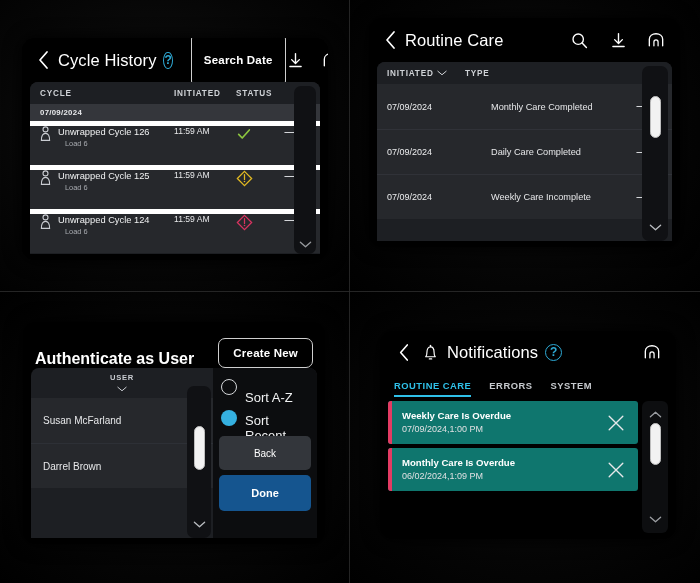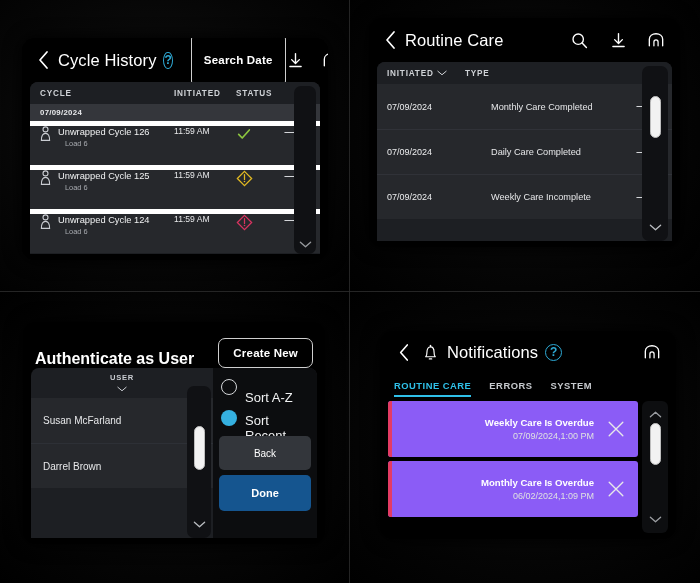--- a/index.html
+++ b/index.html
@@ -234,22 +234,22 @@
   .tab.active { color: #2fc0e8; border-bottom-color: #2fc0e8; }
 
   .notif-card {
     flex: 1 1 auto; margin: 4px 8px 6px 8px;
     position: relative;
     display: flex; flex-direction: column; gap: 4px;
     padding-right: 30px;
   }
   .notif {
     display: flex; align-items: center;
-    background: #8b5cf6; border-radius: 3px;
-    height: 56px; position: relative; overflow: hidden; text-align: right;
+    background: #0f766e; border-radius: 3px;
+    height: 43px; position: relative; overflow: hidden;
   }
   .notif::before {
     content: ""; position: absolute; left: 0; top: 0; bottom: 0; width: 4px;
     background: #e33b63;
   }
   .notif-txt { flex: 1 1 auto; padding-left: 14px; min-width: 0; }
   .notif-title { color: #fff; font-size: 9.6px; font-weight: 700; line-height: 13px; }
   .notif-time { color: #dfe0e2; font-size: 9px; line-height: 13px; margin-top: 1px; }
   .notif-x { width: 44px; flex: 0 0 auto; display: flex; align-items: center; justify-content: center; }
 

